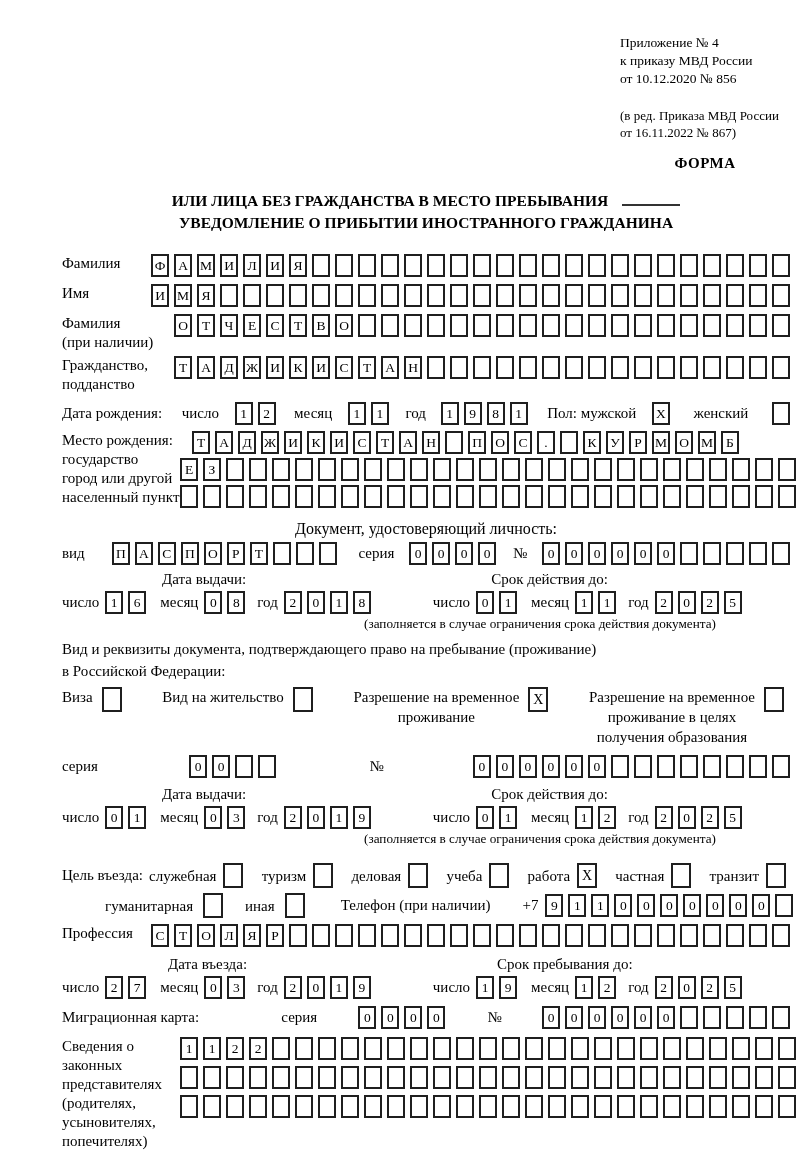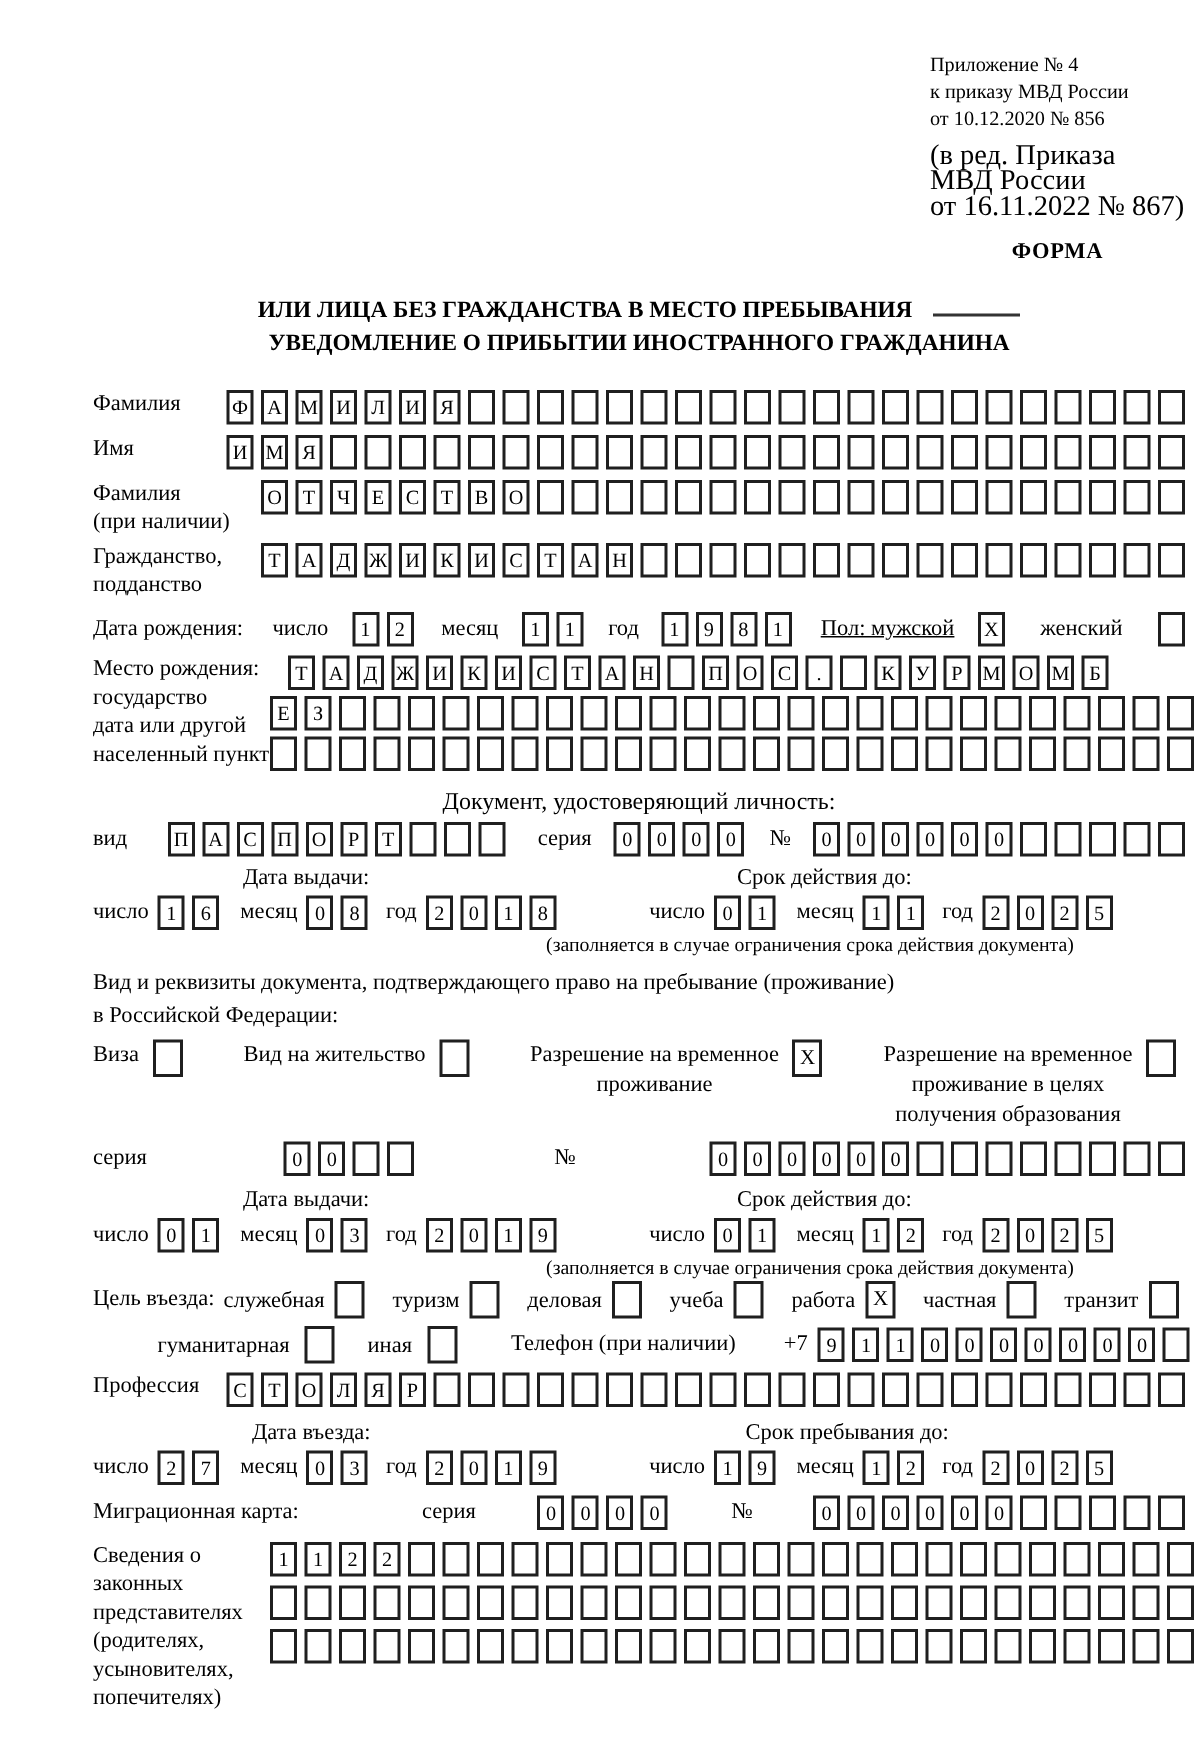--- a/index.html
+++ b/index.html
@@ -1,20 +1,20 @@
 <!DOCTYPE html>
 <html><head>
 <meta charset="utf-8">
 <style>
   html,body{margin:0;padding:0;background:#fff;}
   body{width:800px;height:1163px;font-family:"Liberation Serif","DejaVu Serif",serif;color:#000;overflow:hidden;}
   .page{box-sizing:border-box;width:800px;height:1163px;padding:34px 10px 0 62px;}
   
   .hdr{margin-left:558px;font-size:13.5px;line-height:18px;}
-  .hdr .ed{font-size:19px;line-height:17px;margin-top:7px;}
+  .hdr .ed{font-size:13px;line-height:17px;margin-top:19px;}
   .forma{margin-left:558px;text-align:center;font-weight:bold;font-size:15px;margin-top:14px;letter-spacing:.5px;}
   
   .title{margin-top:18px;text-align:center;font-weight:bold;font-size:15.5px;line-height:22px;}
   .blank-line{display:inline-block;width:58px;border-bottom:2px solid #333;height:14px;margin-left:14px;}
   .sec-heading{margin-top:24px;font-weight:bold;font-size:14.6px;letter-spacing:.2px;}
   
   .row{display:flex;align-items:flex-start;justify-content:space-between;}
   .lbl{font-size:15px;line-height:19px;flex:none;}
   .cells{display:flex;gap:5px;flex:none;}
   .cell{box-sizing:border-box;flex:none;width:18px;height:23px;border:2px solid #1f1f1f;display:inline-flex;align-items:center;justify-content:center;font-size:13.5px;line-height:1;}
@@ -205,31 +205,31 @@
         <span class="cell">1</span>
         <span class="cell">1</span>
       </span>
     <span class="lbl" style="margin-left:7px;">год</span>
     <span class="cells" style="margin-left: 5px; display: flex;">
         <span class="cell">1</span>
         <span class="cell">9</span>
         <span class="cell">8</span>
         <span class="cell">1</span>
       </span>
-    <span class="lbl" style="margin-left:10px;text-decoration:underline;">Пол: мужской</span>
+    <span class="lbl" style="margin-left:10px;">Пол: мужской</span>
     <span class="cell" style="margin-left:6px;">X</span>
     <span class="lbl" style="margin-left:14px;">женский</span>
     <span class="cell" style="margin-left:14px;"></span>
   </div>
 
   <div class="row" style="margin-top:6px;">
     <span class="lbl" style="width:118px;">
       <span>Место рождения:</span><br>
       <span>государство</span><br>
-      <span>дата или другой</span><br>
+      <span>город или другой</span><br>
       <span>населенный пункт</span>
     </span>
     <span>
       <span class="cells" style="margin-left: 12px; display: flex;">
           <span class="cell">Т</span>
           <span class="cell">А</span>
           <span class="cell">Д</span>
           <span class="cell">Ж</span>
           <span class="cell">И</span>
           <span class="cell">К</span>
@@ -495,21 +495,21 @@
       <span class="cells" style="display: flex;">
           <span class="cell">2</span>
           <span class="cell">0</span>
           <span class="cell">2</span>
           <span class="cell">5</span>
         </span>
     </span>
   </div>
   <div class="note">(заполняется в случае ограничения срока действия документа)</div>
 
-  <div class="row" style="margin-top:1px;align-items:center;">
+  <div class="row" style="margin-top:16px;align-items:center;">
     <span class="lbl">Цель въезда:</span>
     <span class="opts" style="margin-left:6px;align-items:center;padding-right:4px;">
       <span class="opt" style="align-items:center;gap:7px;">
           <span class="olbl">служебная</span>
           <span class="cbx"></span>
         </span>
       <span class="opt" style="align-items:center;gap:7px;">
           <span class="olbl">туризм</span>
           <span class="cbx"></span>
         </span>

